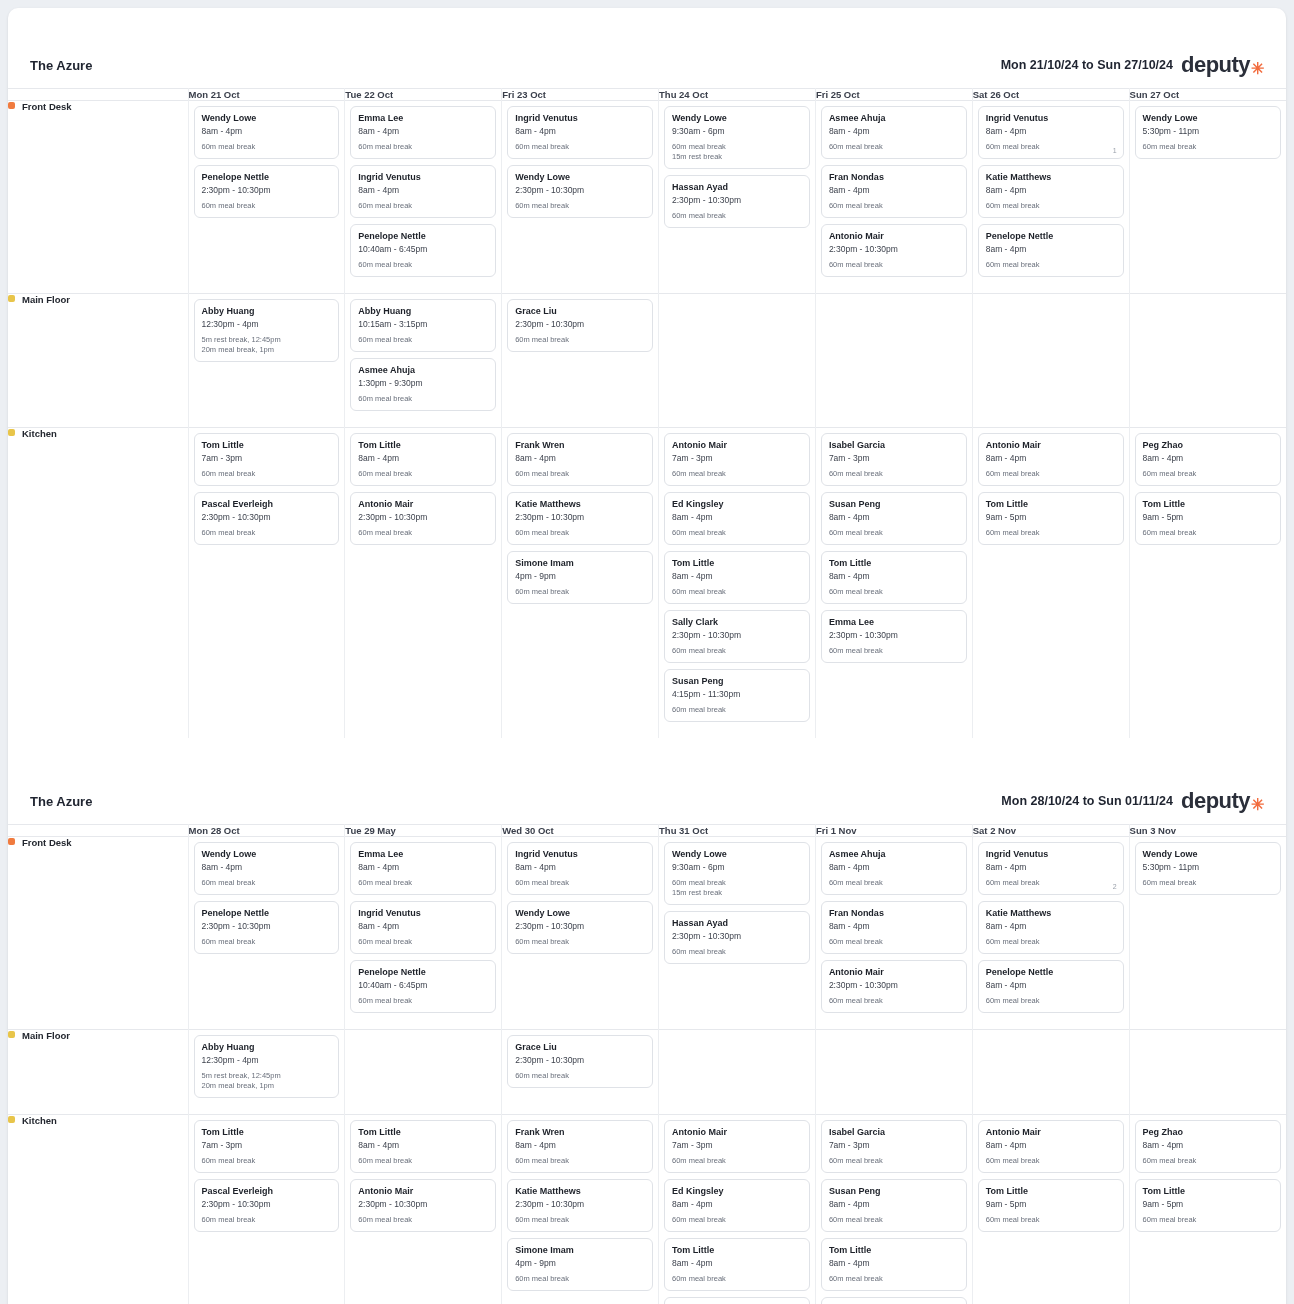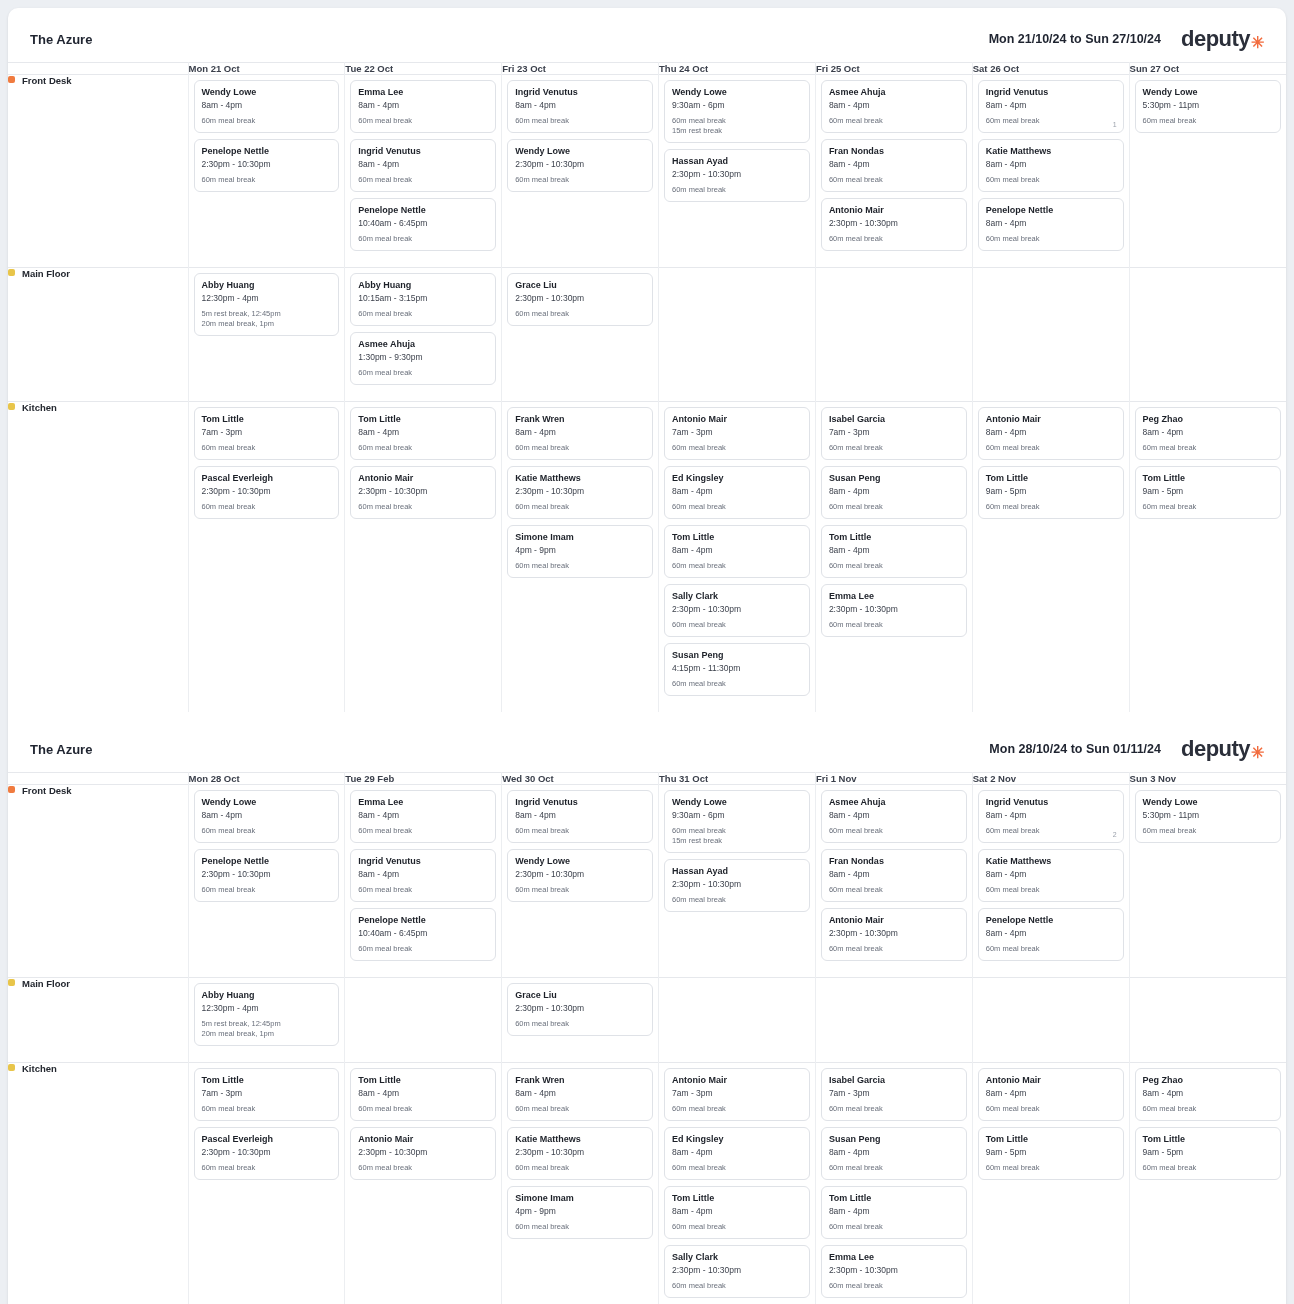--- a/index.html
+++ b/index.html
@@ -19,30 +19,31 @@
     border-radius: 10px;
     box-shadow: 0 1px 3px rgba(0,0,0,.10);
     overflow: hidden;
   }
   .roster-block { padding: 0 0 0 0; }
   .roster-header {
     display: flex;
     align-items: center;
     justify-content: space-between;
     padding: 18px 22px 10px 22px;
+    margin-top: 26px;
   }
   .roster-title {
     font-size: 13px;
     font-weight: bold;
     color: #1f2430;
   }
   .roster-right {
     display: flex;
     align-items: center;
-    gap: 20px;
+    gap: 8px;
   }
   .roster-range {
     font-size: 12.5px;
     font-weight: bold;
     color: #1f2430;
   }
   .logo {
     display: flex;
     align-items: flex-end;
     font-size: 22px;
@@ -475,21 +476,21 @@
               <col>
               <col>
               <col>
               <col>
               <col>
             </colgroup>
             <tbody>
               <tr class="daycols-header">
                 <td></td>
                 <td>Mon 28 Oct</td>
-                <td>Tue 29 Feb</td>
+                <td>Tue 29 May</td>
                 <td>Wed 30 Oct</td>
                 <td>Thu 31 Oct</td>
                 <td>Fri 1 Nov</td>
                 <td>Sat 2 Nov</td>
                 <td class="last">Sun 3 Nov</td>
               </tr>
               <tr>
                 <td class="rowlabel"><span class="dot" style="background: rgb(240, 123, 63);"></span><span>Front Desk</span></td>
                 <td>
                   <div class="cell">

